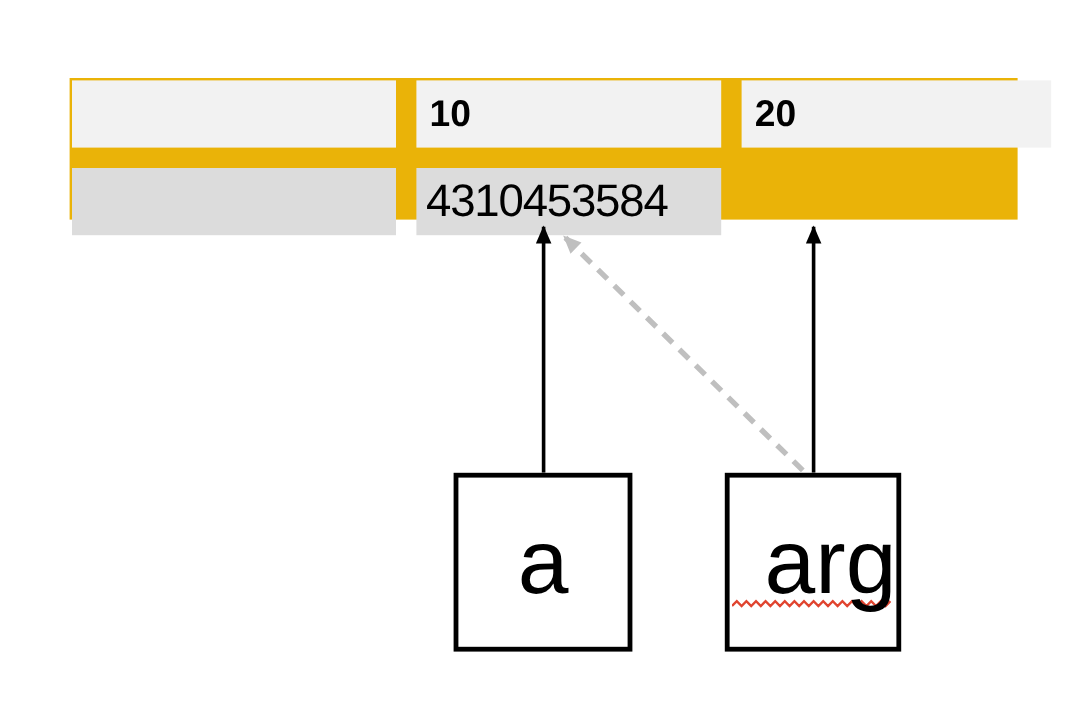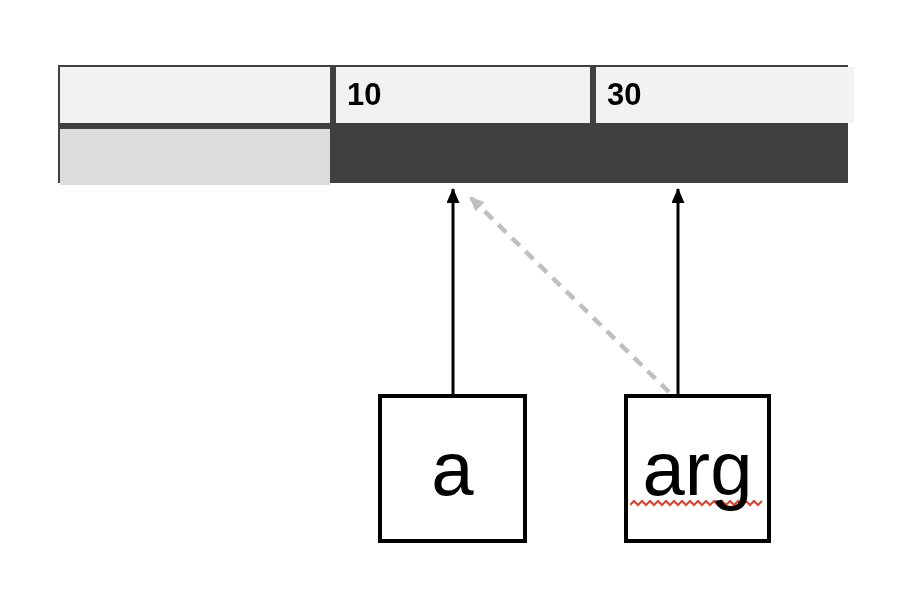--- a/index.html
+++ b/index.html
@@ -7,51 +7,52 @@
     position:relative; width:906px; height:594px; background:#ffffff;
     font-family:"Liberation Sans", sans-serif; overflow:hidden;
   }
 
   
   .mem-table {
     position:absolute; left:58px; top:65px; width:790px; height:118px;
     box-sizing:border-box; display:grid;
     grid-template-columns:270px 254px 258px;
     grid-template-rows:56px 56px;
-    gap:6px; padding:2px; background:#404040;
+    gap:17px; padding:2px; background:#eab308;
   }
   .cell { display:flex; align-items:center; overflow:hidden; color:#000; }
   .cell.hdr { background:#f2f2f2; font-weight:700; font-size:31px; padding-left:11px; }
   .cell.adr { background:#dcdcdc; font-weight:400; font-size:38px; padding-left:8px; letter-spacing:-1px; }
 
   
   svg.arrows { position:absolute; left:0; top:0; width:906px; height:594px; }
 
   
   .var-box {
     position:absolute; top:394px; height:149px; box-sizing:border-box;
     border:4px solid #000; background:#fff;
     display:flex; align-items:center; justify-content:center;
     font-size:76px; color:#000; line-height:1;
   }
   .box-a   { left:378px; width:149px; }
-  .box-arg { left:624px; width:147px; }
+  .box-arg { left:604px; width:147px;justify-content:flex-end; }
   .var-label { position:relative; z-index:2; }
   .squiggle { position:absolute; left:2px; bottom:32px; z-index:1; }
 </style>
 </head>
 <body>
 
 <div class="canvas">
 
   <div class="mem-table">
     <div class="cell hdr"></div>
     <div class="cell hdr">10</div>
-    <div class="cell hdr">30</div>
+    <div class="cell hdr">20</div>
     <div class="cell adr"></div>
+    <div class="cell adr">4310453584</div>
   </div>
 
   <svg class="arrows" viewBox="0 0 906 594">
     <defs>
       <marker id="head-black" markerUnits="userSpaceOnUse" markerWidth="16" markerHeight="14" refX="14" refY="6.5" orient="auto">
         <path d="M0 0 L15 6.5 L0 13 Z" fill="#000000"></path>
       </marker>
       <marker id="head-gray" markerUnits="userSpaceOnUse" markerWidth="16" markerHeight="14" refX="14" refY="6.5" orient="auto">
         <path d="M0 0 L15 6.5 L0 13 Z" fill="#bfbfbf"></path>
       </marker>

